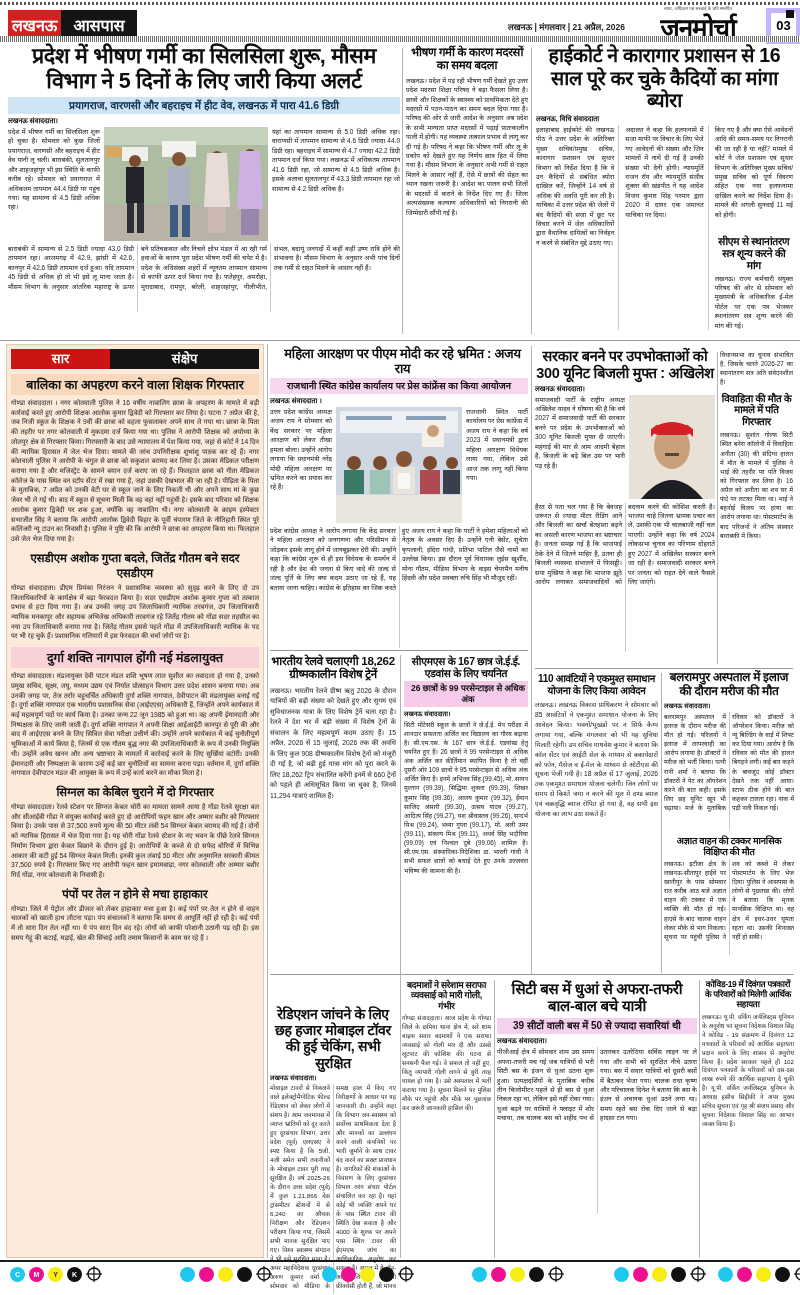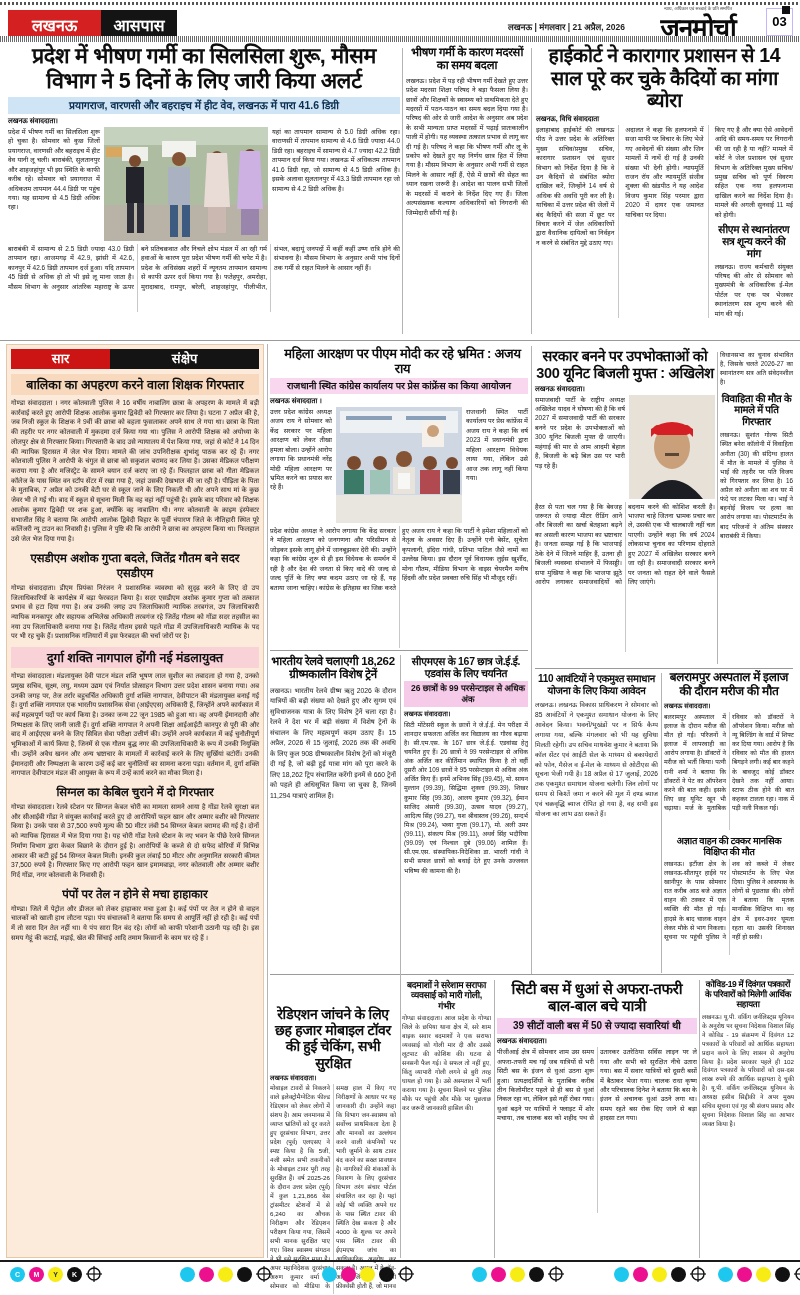--- a/index.html
+++ b/index.html
@@ -9,21 +9,21 @@
   .hl{font-weight:800;text-align:center;color:#0d0d0d;line-height:1.16;letter-spacing:-0.3px;}
   .bar{font-weight:700;text-align:center;padding:2px 2px;line-height:1.25;}
   .byline{font-size:7px;font-weight:700;color:#111;margin:2px 0;}
   .body-txt{font-size:6.5px;line-height:1.45;text-align:justify;color:#1c1c1c;}
   .cols2{column-count:2;column-gap:6px;column-rule:1px solid #c8c8c8;}
   .cols3{column-count:3;column-gap:7px;column-rule:1px solid #c8c8c8;}
   .vrule{position:absolute;width:1px;background:#b3b3b3;}
   .hrule{position:absolute;height:1px;background:#9a9a9a;}
   .dotline{height:3px;background:repeating-linear-gradient(90deg,#555 0 2px,#fff 2px 4px);}
   .hatch{height:6px;background:repeating-linear-gradient(90deg,#6a6a6a 0 1px,#fff 1px 2px);}
-  .logo-red{background:#d42020;color:#fff;font-weight:800;font-size:16px;padding:4px 24px;}
+  .logo-red{background:#d42020;color:#fff;font-weight:800;font-size:16px;padding:4px 4px;}
   .logo-black{background:#141414;color:#fff;font-weight:800;font-size:16px;padding:4px 12px;}
   .saar-head{display:flex;height:20px;}
   .saar-red{background:#cc1414;color:#fff;font-weight:800;font-size:13px;width:40%;text-align:center;line-height:20px;}
   .saar-black{background:#141414;color:#fff;font-weight:800;font-size:13px;flex:1;text-align:center;line-height:20px;}
   .cream-sec-head{font-weight:800;text-align:center;color:#111;}
   .dot{width:15px;height:15px;border-radius:50%;display:inline-flex;align-items:center;justify-content:center;font-size:7px;font-weight:700;margin-right:4px;}
   .reggroup{position:absolute;top:1266px;display:flex;align-items:center;}
   .photo-frame{background:#d8d8d8;overflow:hidden;}
 </style>
 </head>
@@ -36,21 +36,21 @@
   <div class="abs" style="left:8px;top:10px;display:flex;">
     <span class="logo-red">लखनऊ</span>
     <span class="logo-black">आसपास</span>
   </div>
 
   <div class="abs" style="left:410px;top:21px;width:215px;text-align:right;font-size:8.5px;font-weight:700;color:#222;">लखनऊ | मंगलवार | 21 अप्रैल, 2026</div>
 
   <div class="abs" style="left:636px;top:5px;width:124px;text-align:center;font-size:4.5px;color:#444;">न्याय, अधिकार एवं सच्चाई के प्रति समर्पित</div>
   <div class="abs" style="left:634px;top:9px;width:128px;text-align:center;font-size:26px;font-weight:800;letter-spacing:-1px;color:#0a0a0a;">जनमोर्चा</div>
 
-  <div class="abs" style="left:766px;top:8px;width:25px;height:26px;border:1px solid #c4b5fd;text-align:center;">
+  <div class="abs" style="left:766px;top:8px;width:25px;height:26px;border:5px solid #c4b5fd;text-align:center;">
     <div class="abs" style="right:2px;top:-3px;width:8px;height:8px;background:#111;"></div>
     <span style="font-size:13px;font-weight:800;line-height:26px;">03</span>
   </div>
 
   <div class="abs hatch" style="left:0;top:36px;width:800px;"></div>
 
   <div class="abs" style="left:8px;top:44px;width:392px;">
     <div class="hl" style="font-size:21.5px;">प्रदेश में भीषण गर्मी का सिलसिला शुरू, मौसम विभाग ने 5 दिनों के लिए जारी किया अलर्ट</div>
     <div class="bar" style="background:#cfe4f4;color:#0b2f52;font-size:10.5px;margin-top:3px;">प्रयागराज, वारणसी और बहराइच में हीट वेव, लखनऊ में पारा 41.6 डिग्री</div>
     <div class="byline">लखनऊ संवाददाता।</div>
@@ -92,28 +92,28 @@
     </div>
     <div class="body-txt cols3" style="margin-top:3px;height:68px;overflow:hidden;">बाराबंकी में सामान्य से 2.5 डिग्री ज्यादा 43.0 डिग्री तापमान रहा। आजमगढ़ में 42.9, झांसी में 42.6, कानपुर में 42.6 डिग्री तापमान दर्ज हुआ। यदि तापमान 45 डिग्री से अधिक हो तो भी इसे लू माना जाता है। मौसम विभाग के अनुसार आंतरिक महाराष्ट्र के ऊपर बने प्रतिचक्रवात और निचले क्षोभ मंडल में आ रही गर्म हवाओं के कारण पूरा प्रदेश भीषण गर्मी की चपेट में है। प्रदेश के अधिसंख्य शहरों में न्यूनतम तापमान सामान्य से काफी ऊपर दर्ज किया गया है। फतेहपुर, अमरोहा, मुरादाबाद, रामपुर, बरेली, शाहजहांपुर, पीलीभीत, संभल, बदायूं जनपदों में कहीं कहीं उष्ण रात्रि होने की संभावना है। मौसम विभाग के अनुसार अभी पांच दिनों तक गर्मी से राहत मिलने के आसार नहीं हैं।</div>
   </div>
 
   <div class="abs" style="left:406px;top:46px;width:122px;">
     <div class="hl" style="font-size:11.5px;">भीषण गर्मी के कारण मदरसों का समय बदला</div>
     <div class="body-txt" style="margin-top:3px;height:268px;overflow:hidden;">लखनऊ। प्रदेश में पड़ रही भीषण गर्मी देखते हुए उत्तर प्रदेश मदरसा शिक्षा परिषद ने बड़ा फैसला लिया है। छात्रों और शिक्षकों के स्वास्थ्य को प्राथमिकता देते हुए मदरसों में पठन-पाठन का समय बदल दिया गया है। परिषद की ओर से जारी आदेश के अनुसार अब प्रदेश के सभी मान्यता प्राप्त मदरसों में पढ़ाई प्रातःकालीन पाली में होगी। यह व्यवस्था तत्काल प्रभाव से लागू कर दी गई है। परिषद ने कहा कि भीषण गर्मी और लू के प्रकोप को देखते हुए यह निर्णय छात्र हित में लिया गया है। मौसम विभाग के अनुसार अभी गर्मी से राहत मिलने के आसार नहीं हैं, ऐसे में छात्रों की सेहत का ध्यान रखना जरूरी है। आदेश का पालन सभी जिलों के मदरसों में कराने के निर्देश दिए गए हैं। जिला अल्पसंख्यक कल्याण अधिकारियों को निगरानी की जिम्मेदारी सौंपी गई है।</div>
   </div>
 
   <div class="abs" style="left:536px;top:44px;width:257px;">
-    <div class="hl" style="font-size:19.5px;">हाईकोर्ट ने कारागार प्रशासन से 14 साल पूरे कर चुके कैदियों का मांगा ब्योरा</div>
+    <div class="hl" style="font-size:19.5px;">हाईकोर्ट ने कारागार प्रशासन से 16 साल पूरे कर चुके कैदियों का मांगा ब्योरा</div>
     <div class="byline">लखनऊ, विधि संवाददाता</div>
     <div style="display:flex;gap:6px;">
       <div class="body-txt" style="flex:1;border-right:1px solid #c8c8c8;padding-right:4px;">इलाहाबाद हाईकोर्ट की लखनऊ पीठ ने उत्तर प्रदेश के अतिरिक्त मुख्य सचिव/प्रमुख सचिव, कारागार प्रशासन एवं सुधार विभाग को निर्देश दिया है कि वे उन कैदियों से संबंधित ब्योरा दाखिल करें, जिन्होंने 14 वर्ष से अधिक की अवधि पूरी कर ली है। याचिका में उत्तर प्रदेश की जेलों में बंद कैदियों की सजा में छूट पर विचार करने में जेल अधिकारियों द्वारा वैधानिक दायित्वों का निर्वहन न करने से संबंधित मुद्दे उठाए गए।</div>
       <div class="body-txt" style="flex:1;border-right:1px solid #c8c8c8;padding-right:4px;">अदालत ने कहा कि हलफनामे में सजा माफी पर विचार के लिए भेजे गए आवेदनों की संख्या और जिन मामलों में नाथें दी गई है उनकी संख्या भी देनी होगी। न्यायमूर्ति राजन रॉय और न्यायमूर्ति संजीव शुक्ला की खंडपीठ ने यह आदेश विजय कुमार सिंह परमार द्वारा 2020 में दायर एक जमानत याचिका पर दिया।</div>
       <div style="flex:1;">
         <div class="body-txt">किए गए है और क्या ऐसे आवेदनों आदि की समय-समय पर निगरानी की जा रही है या नहीं? मामले में कोर्ट ने जेल प्रशासन एवं सुधार विभाग के अतिरिक्त मुख्य सचिव/प्रमुख सचिव को पूर्ण विवरण सहित एक नया हलफनामा दाखिल करने का निर्देश दिया है। मामले की अगली सुनवाई 11 मई को होगी।</div>
-        <div class="hl" style="font-size:10.5px;margin-top:4px;">सीएम से स्थानांतरण सत्र शून्य करने की मांग</div>
+        <div class="hl" style="font-size:10.5px;margin-top:16px;">सीएम से स्थानांतरण सत्र शून्य करने की मांग</div>
         <div class="body-txt" style="margin-top:2px;">लखनऊ। राज्य कर्मचारी संयुक्त परिषद की ओर से सोमवार को मुख्यमंत्री के अधिकारिक ई-मेल पोर्टल पर एक पत्र भेजकर स्थानांतरण सत्र शून्य करने की मांग की गई।</div>
       </div>
     </div>
   </div>
 
   <div class="hrule" style="left:0;top:340px;width:800px;"></div>
 
   <div class="abs" style="left:6px;top:344px;width:258px;height:914px;background:#fceadb;border:1px solid #e3c9ac;box-sizing:border-box;padding:4px;overflow:hidden;">
     <div class="saar-head">
       <div class="saar-red">सार</div>

